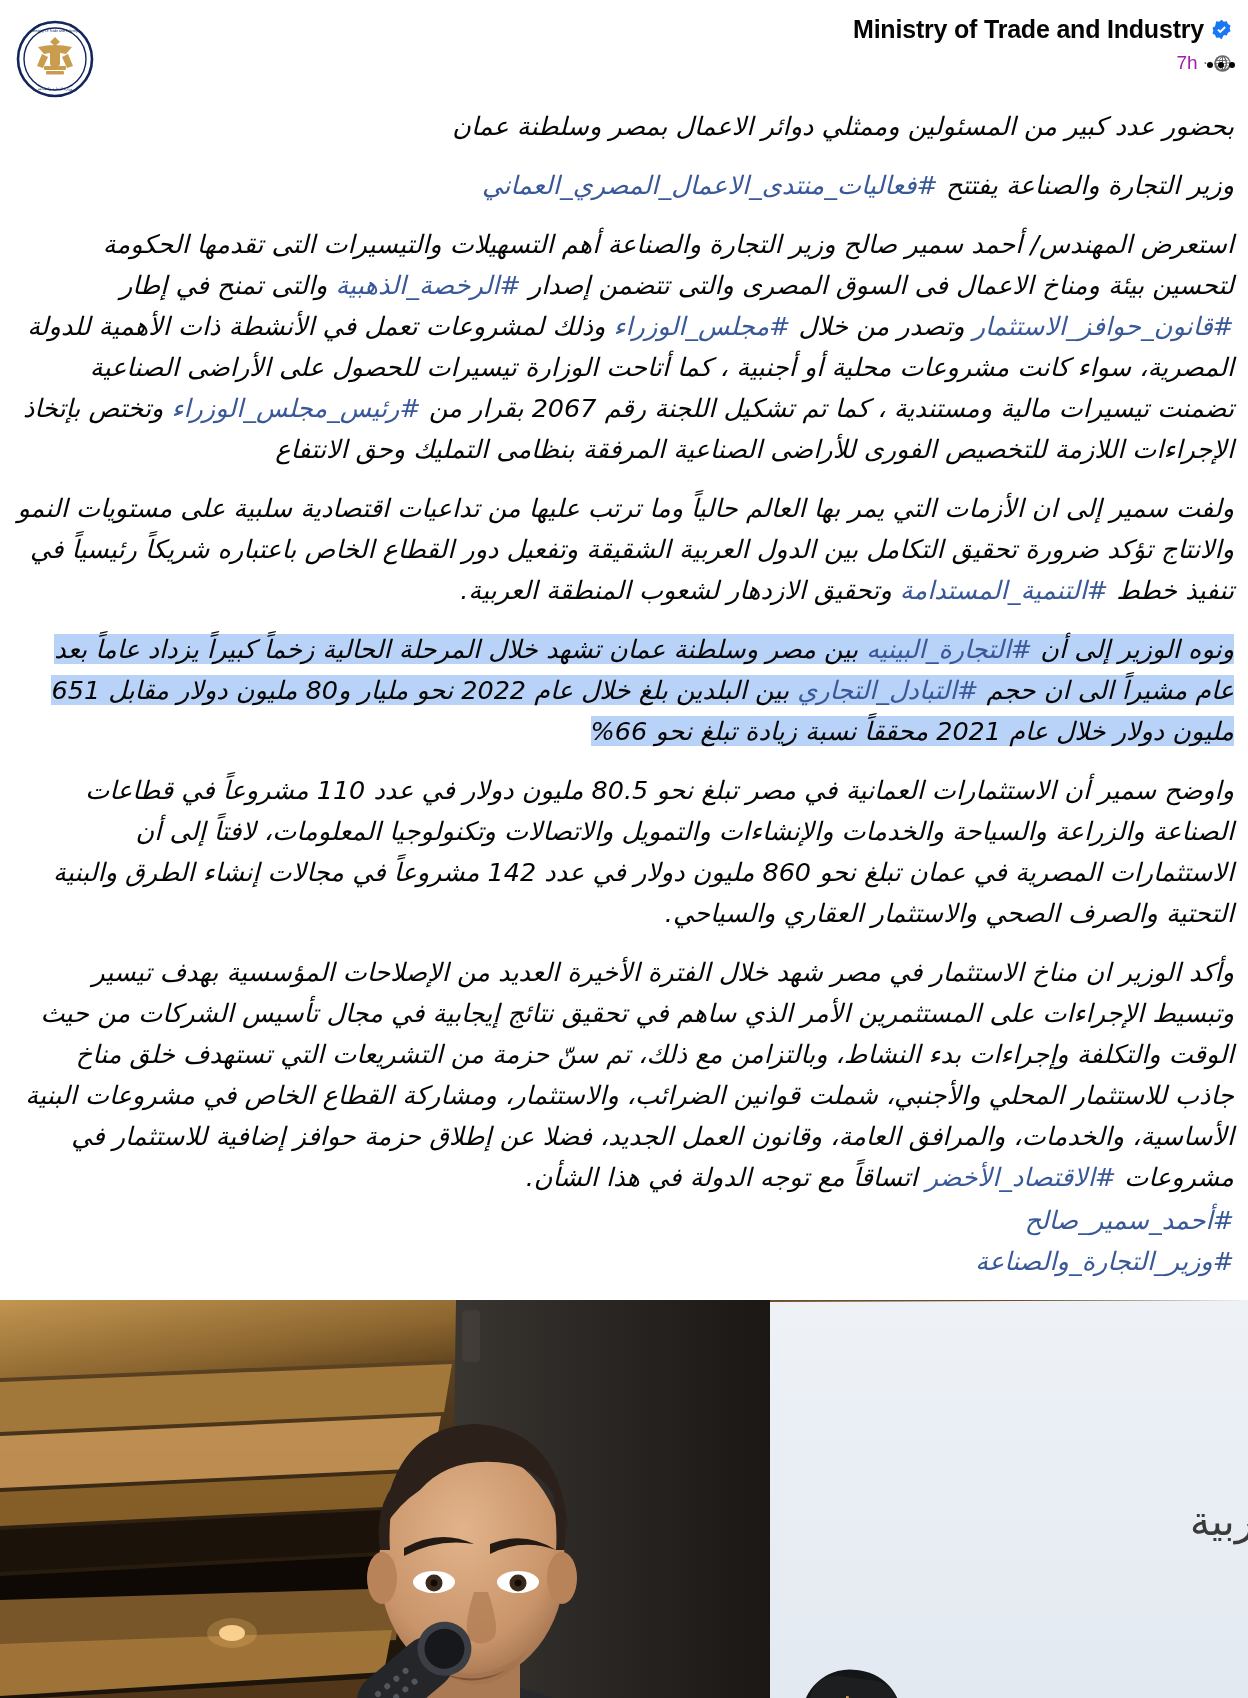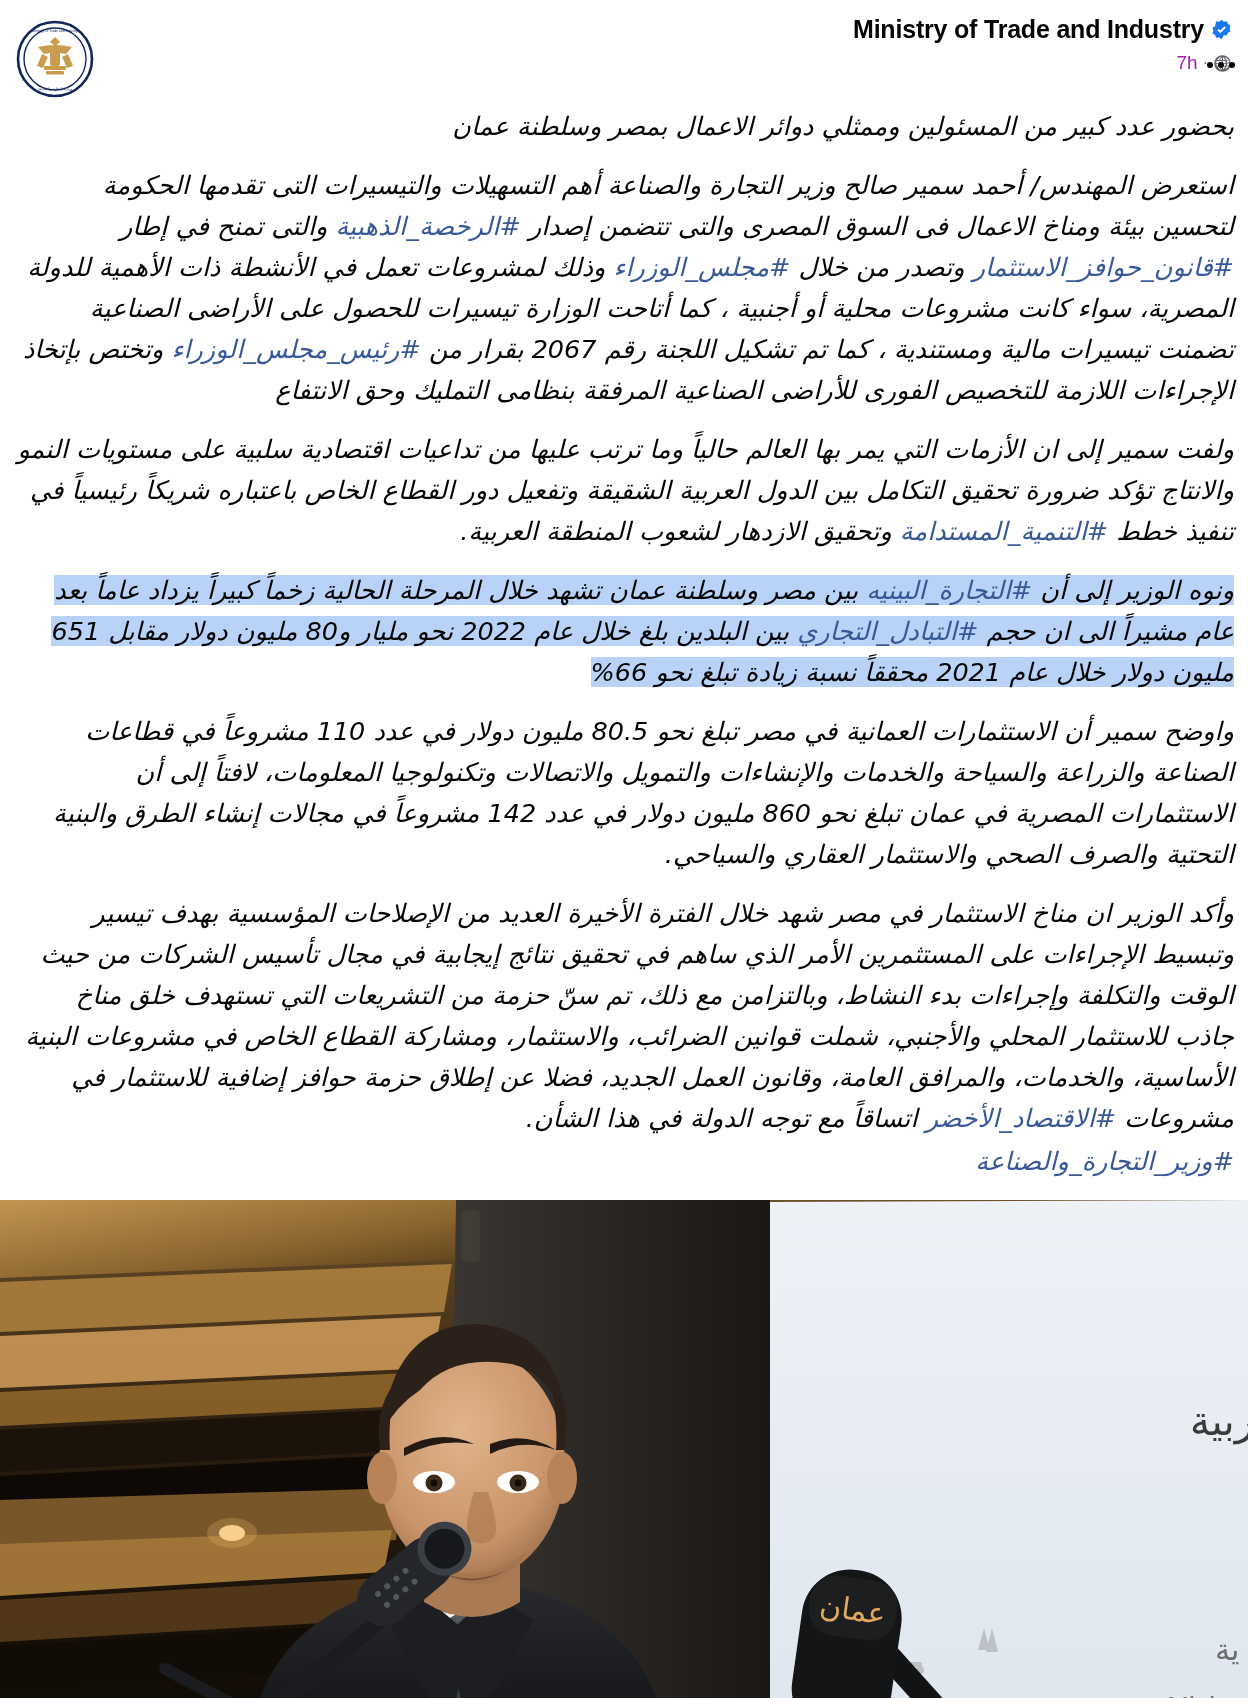--- a/index.html
+++ b/index.html
@@ -187,27 +187,29 @@
       <span></span>
       <span></span>
       <span></span>
     </div>
   </div>
 </div>
 
 <div class="post-body">
   <div id="paragraphs">
       <div class="para"><span>بحضور عدد كبير من المسئولين وممثلي دوائر الاعمال بمصر وسلطنة عمان</span></div>
+      <div class="para"><span>وزير التجارة والصناعة يفتتح </span><a class="hashtag" href="#" style="text-decoration: none;">#فعاليات_منتدى_الاعمال_المصري_العماني</a></div>
       <div class="para"><span>استعرض المهندس/ أحمد سمير صالح  وزير التجارة والصناعة  أهم التسهيلات والتيسيرات التى تقدمها الحكومة لتحسين بيئة ومناخ الاعمال فى السوق المصرى والتى تتضمن إصدار </span><a class="hashtag" href="#" style="text-decoration: none;">#الرخصة_الذهبية</a><span> والتى تمنح في إطار </span><a class="hashtag" href="#" style="text-decoration: none;">#قانون_حوافز_الاستثمار</a><span> وتصدر من خلال </span><a class="hashtag" href="#" style="text-decoration: none;">#مجلس_الوزراء</a><span> وذلك لمشروعات تعمل في الأنشطة ذات الأهمية للدولة المصرية، سواء كانت مشروعات محلية أو أجنبية ، كما أتاحت الوزارة تيسيرات للحصول على الأراضى الصناعية تضمنت تيسيرات مالية  ومستندية ، كما تم تشكيل اللجنة رقم 2067 بقرار من </span><a class="hashtag" href="#" style="text-decoration: none;">#رئيس_مجلس_الوزراء</a><span> وتختص بإتخاذ الإجراءات اللازمة للتخصيص الفورى للأراضى الصناعية المرفقة بنظامى التمليك وحق الانتفاع</span></div>
       <div class="para"><span>ولفت سمير إلى ان الأزمات التي يمر بها العالم حالياً وما ترتب عليها من تداعيات اقتصادية سلبية على مستويات النمو والانتاج تؤكد ضرورة تحقيق التكامل بين الدول العربية الشقيقة وتفعيل دور القطاع الخاص باعتباره شريكاً رئيسياً في تنفيذ خطط </span><a class="hashtag" href="#" style="text-decoration: none;">#التنمية_المستدامة</a><span> وتحقيق الازدهار لشعوب المنطقة العربية.</span></div>
       <div class="para"><mark class="hl"><span>ونوه الوزير إلى أن </span></mark><mark class="hl"><a class="hashtag" href="#" style="text-decoration: none;">#التجارة_البينيه</a></mark><mark class="hl"><span> بين مصر وسلطنة عمان تشهد خلال المرحلة الحالية زخماً كبيراً يزداد عاماً بعد عام مشيراً الى ان حجم </span></mark><mark class="hl"><a class="hashtag" href="#" style="text-decoration: none;">#التبادل_التجاري</a></mark><mark class="hl"><span> بين البلدين بلغ خلال عام 2022 نحو مليار و80 مليون دولار مقابل 651 مليون دولار خلال عام 2021 محققاً نسبة زيادة تبلغ نحو 66%</span></mark></div>
       <div class="para"><span>واوضح سمير أن الاستثمارات العمانية في مصر تبلغ نحو 80.5 مليون دولار في عدد 110 مشروعاً في قطاعات الصناعة والزراعة والسياحة والخدمات والإنشاءات والتمويل والاتصالات وتكنولوجيا المعلومات، لافتاً إلى أن الاستثمارات المصرية في عمان تبلغ نحو 860 مليون دولار في عدد 142 مشروعاً في مجالات إنشاء الطرق والبنية التحتية والصرف الصحي والاستثمار العقاري والسياحي.</span></div>
       <div class="para"><span>وأكد الوزير ان مناخ الاستثمار في مصر شهد خلال الفترة الأخيرة العديد من الإصلاحات المؤسسية بهدف تيسير وتبسيط الإجراءات على المستثمرين الأمر الذي ساهم في تحقيق نتائج إيجابية في مجال تأسيس الشركات من حيث الوقت والتكلفة وإجراءات بدء النشاط، وبالتزامن مع ذلك، تم سنّ حزمة من التشريعات التي تستهدف خلق مناخ جاذب للاستثمار المحلي والأجنبي، شملت قوانين الضرائب، والاستثمار، ومشاركة القطاع الخاص في مشروعات البنية الأساسية، والخدمات، والمرافق العامة، وقانون العمل الجديد، فضلا عن إطلاق حزمة حوافز إضافية للاستثمار في مشروعات </span><a class="hashtag" href="#" style="text-decoration: none;">#الاقتصاد_الأخضر</a><span> اتساقاً مع توجه الدولة في هذا الشأن.</span></div>
     </div>
   <div class="tag-lines" id="taglines">
+      <div><a class="hashtag" href="#" style="text-decoration: none;">#أحمد_سمير_صالح</a></div>
       <div><a class="hashtag" href="#" style="text-decoration: none;">#وزير_التجارة_والصناعة</a></div>
     </div>
 </div>
 
 <div class="post-photo">
   <svg class="photo-svg" viewBox="0 0 1248 538" preserveAspectRatio="xMidYMid slice" xmlns="http://www.w3.org/2000/svg">
     <defs>
       <linearGradient id="gWall" x1="0" y1="0" x2="0" y2="1">
         <stop offset="0%" stop-color="#6d4f2a"></stop>
         <stop offset="45%" stop-color="#2a1d0f"></stop>

